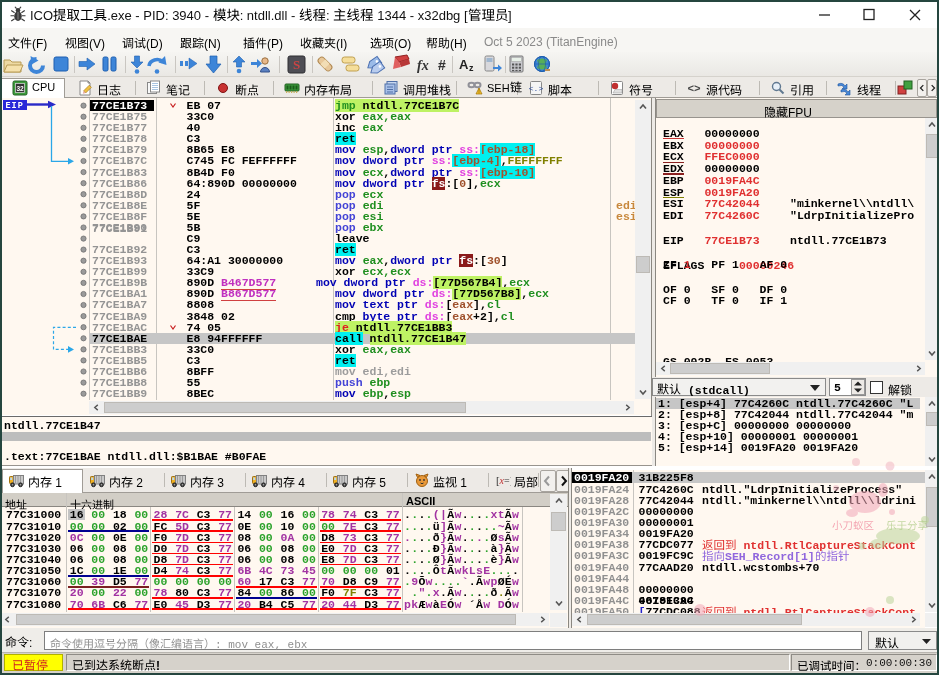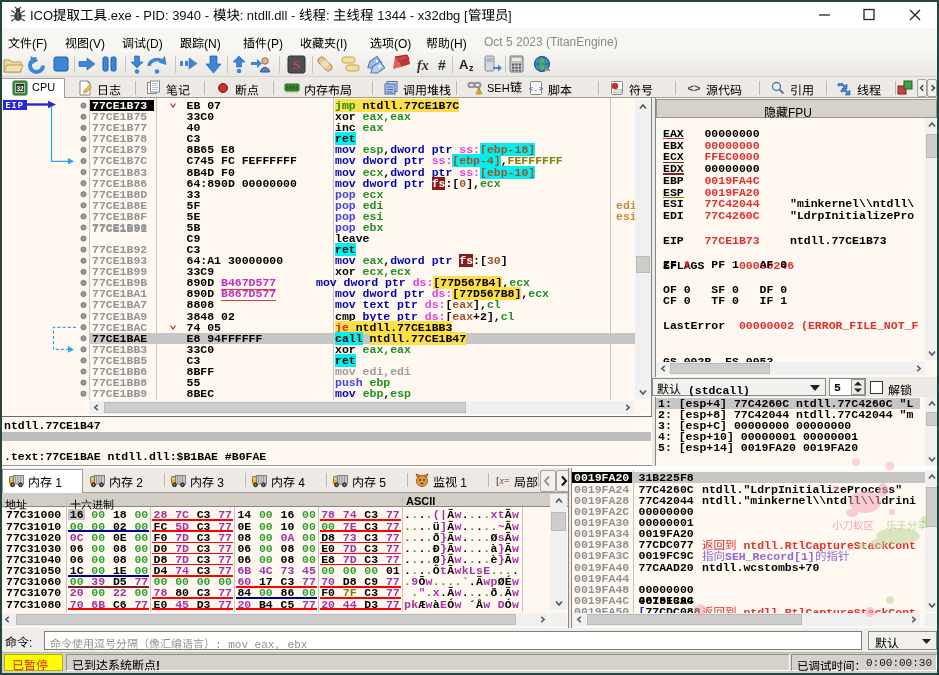--- a/index.html
+++ b/index.html
@@ -1,18 +1,18 @@
 <!DOCTYPE html>
 <html><head><meta charset="utf-8"><style>
 *{margin:0;padding:0}
 body{width:939px;height:675px;position:relative;overflow:hidden;background:#FFF;font-family:"Liberation Sans",sans-serif}
 .m{position:absolute;font:bold 11.5px "Liberation Mono",monospace;line-height:11.1px;white-space:pre;color:#000}
 i{font-style:normal}
 .g{color:#1F8F1F}.b{color:#0000B4}.p{color:#4343D6}.q{color:#E040E0}
-.c{background:#00F0F0}.y{background:#fde047}.r{color:#E02020}.j{color:#1F8F1F}
+.c{background:#00F0F0}.y{background:#bef264}.r{color:#E02020}.j{color:#1F8F1F}
 .f{background:#8B1A1A;color:#fff}.w{background:#00F0F0;color:#A0522D}
 .br{color:#A0522D}.o{color:#808000}.x{color:#9C9C9C}.mu{color:#C030C0;border-bottom:1.5px solid #D04040}
 .rv{color:#E03030}
 .hg{color:#2DA32D}.hp{color:#A233A2}.hk{color:#000}.ho{color:#808000}
 
 .sba{position:absolute;background:#F0F0F0;display:flex;align-items:center;justify-content:center}
 .sep{position:absolute;background:#C8C5C0}
 </style></head><body>
 <div style="position:absolute;left:0;top:0;width:939px;height:675px;border:2px solid #25463F;box-sizing:border-box;z-index:50;pointer-events:none"></div>
 <div style="position:absolute;left:2px;top:2px;width:935px;height:26px;background:#FFF"></div>
@@ -434,21 +434,21 @@
 <div class="m" style="left:92px;top:155.4px;color:#949494">77CE1B7C</div>
 <div class="m" style="left:186.5px;top:155.4px">C745 FC FEFFFFFF</div>
 <div class="m" style="left:335px;top:155.4px"><i class="b">mov dword ptr</i> <i class="q">ss:</i><i class="w">[ebp-4]</i>,<i class="o">FEFFFFFF</i></div>
 <div class="m" style="left:92px;top:166.5px;color:#949494">77CE1B83</div>
 <div class="m" style="left:186.5px;top:166.5px">8B4D F0</div>
 <div class="m" style="left:335px;top:166.5px"><i class="b">mov</i> <i class="g">ecx</i>,<i class="b">dword ptr</i> <i class="q">ss:</i><i class="w">[ebp-10]</i></div>
 <div class="m" style="left:92px;top:177.6px;color:#949494">77CE1B86</div>
 <div class="m" style="left:186.5px;top:177.6px">64:890D 00000000</div>
 <div class="m" style="left:335px;top:177.6px"><i class="b">mov dword ptr</i> <i class="f">fs</i>:[<i class="br">0</i>],<i class="g">ecx</i></div>
 <div class="m" style="left:92px;top:188.6px;color:#949494">77CE1B8D</div>
-<div class="m" style="left:186.5px;top:188.6px">33</div>
+<div class="m" style="left:186.5px;top:188.6px">24</div>
 <div class="m" style="left:335px;top:188.6px"><i class="p">pop</i> <i class="g">ecx</i></div>
 <div class="m" style="left:92px;top:199.7px;color:#949494">77CE1B8E</div>
 <div class="m" style="left:186.5px;top:199.7px">5F</div>
 <div class="m" style="left:335px;top:199.7px"><i class="p">pop</i> <i class="g">edi</i></div>
 <div class="m" style="left:616px;top:199.7px;color:#C8883C">edi</div>
 <div class="m" style="left:92px;top:210.8px;color:#949494">77CE1B8F</div>
 <div class="m" style="left:186.5px;top:210.8px">5E</div>
 <div class="m" style="left:335px;top:210.8px"><i class="p">pop</i> <i class="g">esi</i></div>
 <div class="m" style="left:616px;top:210.8px;color:#C8883C">esi</div>
 <div class="m" style="left:92px;top:221.9px;color:#949494">77CE1B90</div>
@@ -592,21 +592,20 @@
       <div class="m" style="left:663px;top:209.9px">EDI   <i class="rv">77C4260C</i></div>
       <div class="m" style="left:663px;top:198.2px"></div>
       <div class="m" style="left:790px;top:198.2px">"minkernel\\ntdll\</div>
       <div class="m" style="left:790px;top:209.9px">"LdrpInitializePro</div>
       <div class="m" style="left:663px;top:235.0px">EIP   <i class="rv">77CE1B73</i></div>
       <div class="m" style="left:790px;top:235px">ntdll.77CE1B73</div>
       <div class="m" style="left:663px;top:260.0px">EFLAGS     <i class="rv">00000246</i></div>
       <div class="m" style="left:663px;top:259px">ZF <i class="rv">1</i>   PF 1   AF 0</div>
       <div class="m" style="left:663px;top:283.6px">OF 0   SF 0   DF 0</div>
       <div class="m" style="left:663px;top:294.9px">CF 0   TF 0   IF 1</div>
-      <div class="m" style="left:663px;top:319.5px">LastError  <i class="rv">00000002 (ERROR_FILE_NOT_F</i></div>
       <div class="m" style="left:663px;top:356.0px">GS 002B  FS 0053</div>
     </div>
   </div>
 <div style="position:absolute;left:656px;top:362px;width:269px;height:13px;background:#F0F0F0"></div>
 <div class="sba" style="left:656px;top:362px;width:14px;height:13px">
     <svg viewBox="0 0 8 8" style="width:7px;height:7px">
       <path d="M5.5 1 L2 4 L5.5 7" stroke="#555" stroke-width="1.6" fill="none"></path>
     </svg>
   </div>
 <div class="sba" style="left:911px;top:362px;width:14px;height:13px">

